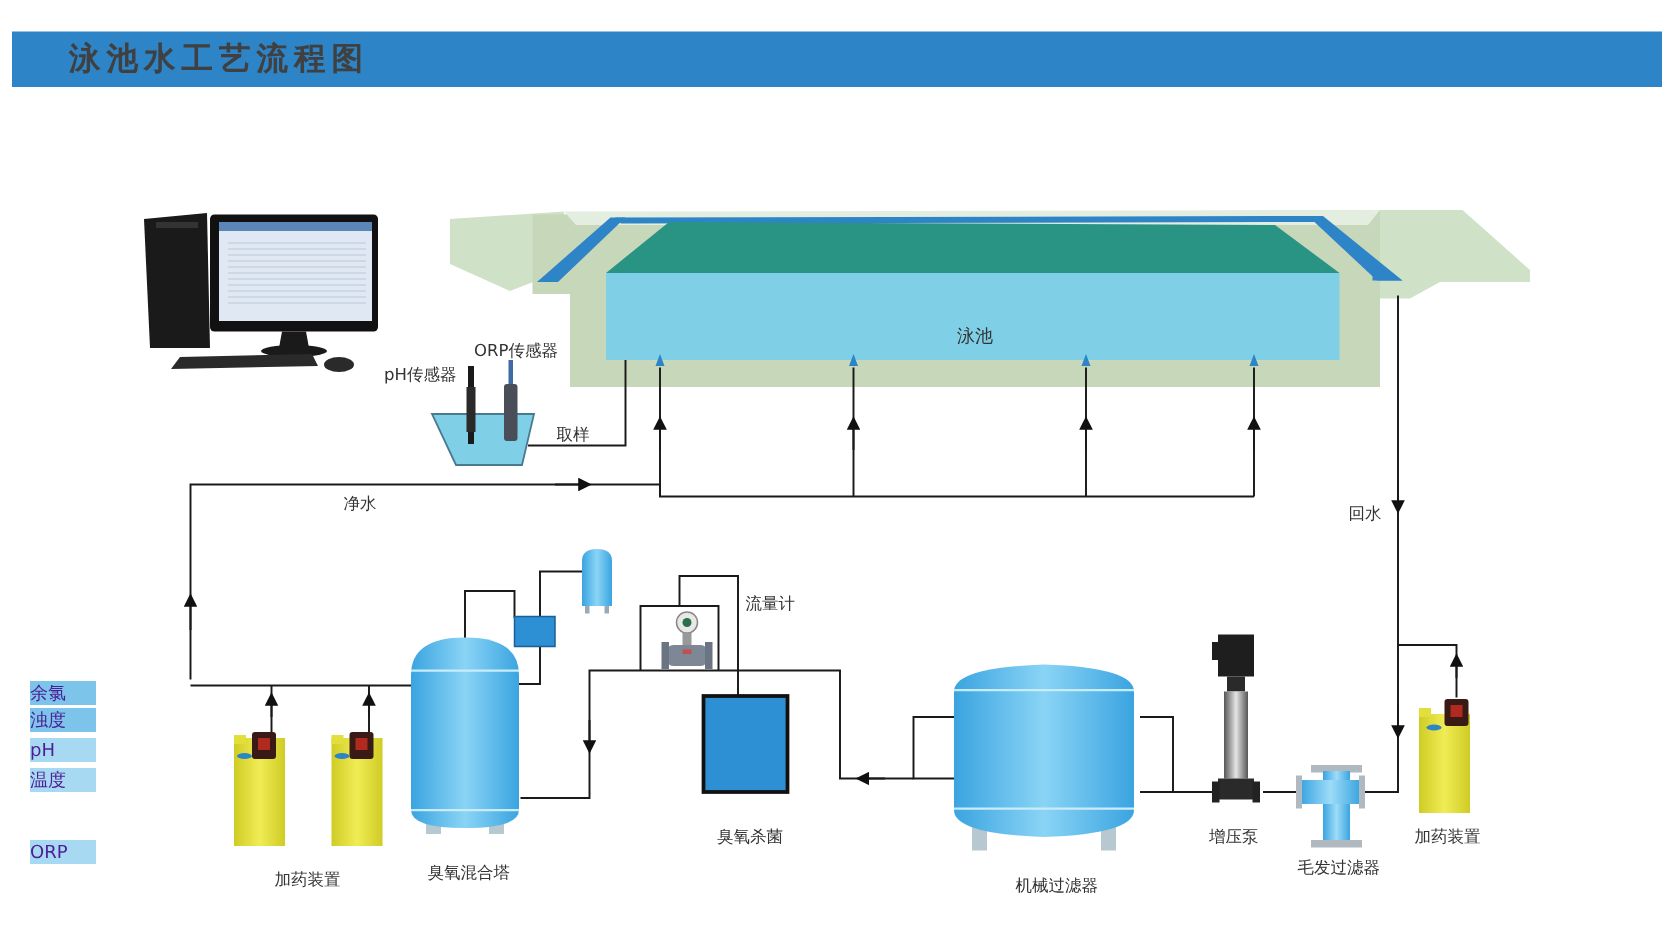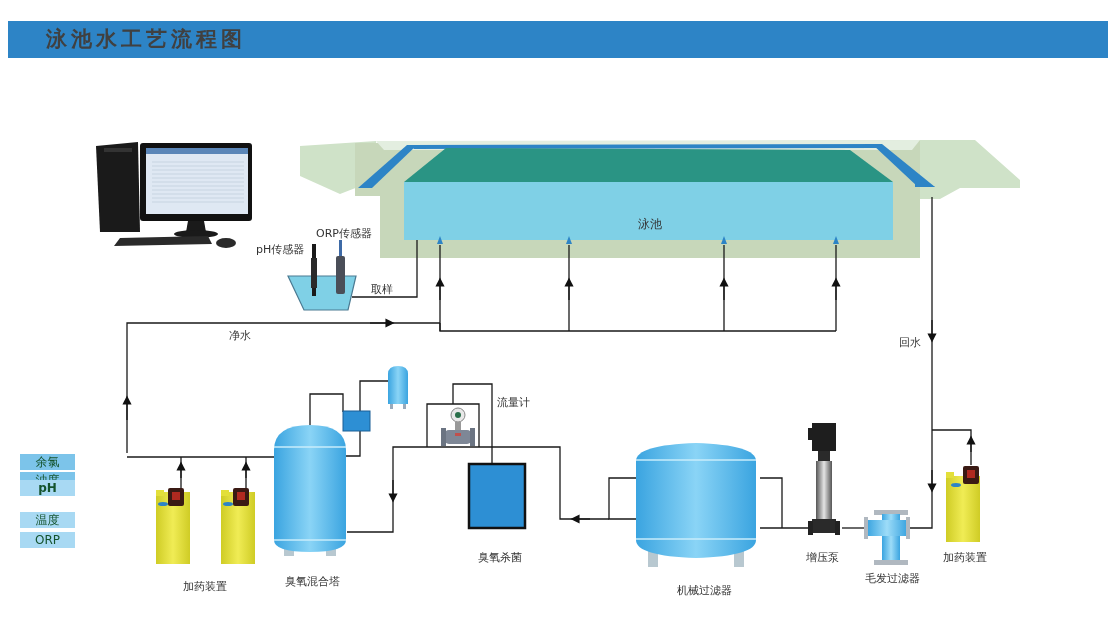--- a/index.html
+++ b/index.html
@@ -5,22 +5,22 @@
   html, body { margin: 0; padding: 0; background: #ffffff; }
   body { width: 1114px; height: 628px; position: relative; overflow: hidden;
          font-family: "DejaVu Sans", "Liberation Sans", sans-serif; }
   .header-bar { position: absolute; left: 8px; top: 21px; width: 1100px; height: 37px;
                 background: #2d84c6; }
   .header-title { position: absolute; left: 46px; top: 21px; height: 37px; line-height: 37px;
                   color: #404040; font-size: 21px; font-weight: bold; letter-spacing: 4px; }
   svg.diagram { position: absolute; left: 0; top: 0; }
   .lbl { font-family: "DejaVu Sans", "Liberation Sans", sans-serif; font-size: 11px; fill: #333333; }
   .lbl-pool { font-size: 12px; fill: #333333; }
-  .param-box { position: absolute; left: 20px; width: 55px; height: 16px; line-height: 16px;
-               text-align: center; font-size: 12px; color: #14532d; }
+  .param-box { position: absolute; left: 20px; width: 44px; height: 16px; line-height: 16px;
+               text-align: left; font-size: 12px; color: #4c1d95; }
 </style>
 </head>
 <body>
 
 <div class="header-bar"></div>
 <div class="header-title">泳池水工艺流程图</div>
 
 <svg class="diagram" width="1114" height="628" viewBox="0 0 1114 628">
   <defs>
     <marker id="arr" viewBox="0 0 10 10" refX="5" refY="5" markerWidth="7" markerHeight="7" orient="auto">
@@ -255,16 +255,16 @@
     <rect x="963" y="466" width="16" height="18" rx="2" fill="#3a1a14"></rect>
     <rect x="967" y="470" width="8" height="8" fill="#b02a20"></rect>
     <ellipse cx="956" cy="485" rx="5" ry="2" fill="#2d84c6"></ellipse>
   </g>
   <text x="943" y="561" class="lbl">加药装置</text>
 </svg>
 
 <div>
   <div class="param-box" style="top:454px;background:#7cc4ea;">余氯</div>
   <div class="param-box" style="top:472px;background:#7cc4ea;">浊度</div>
-  <div class="param-box" style="top:480px;background:#a8d9f3;font-weight:bold;">pH</div>
+  <div class="param-box" style="top:492px;background:#a8d9f3;">pH</div>
   <div class="param-box" style="top:512px;background:#a8d9f3;font-family:Liberation Serif, serif;">温度</div>
-  <div class="param-box" style="top:532px;background:#a8d9f3;">ORP</div>
+  <div class="param-box" style="top:560px;background:#a8d9f3;">ORP</div>
 </div>
 
 </body></html>

